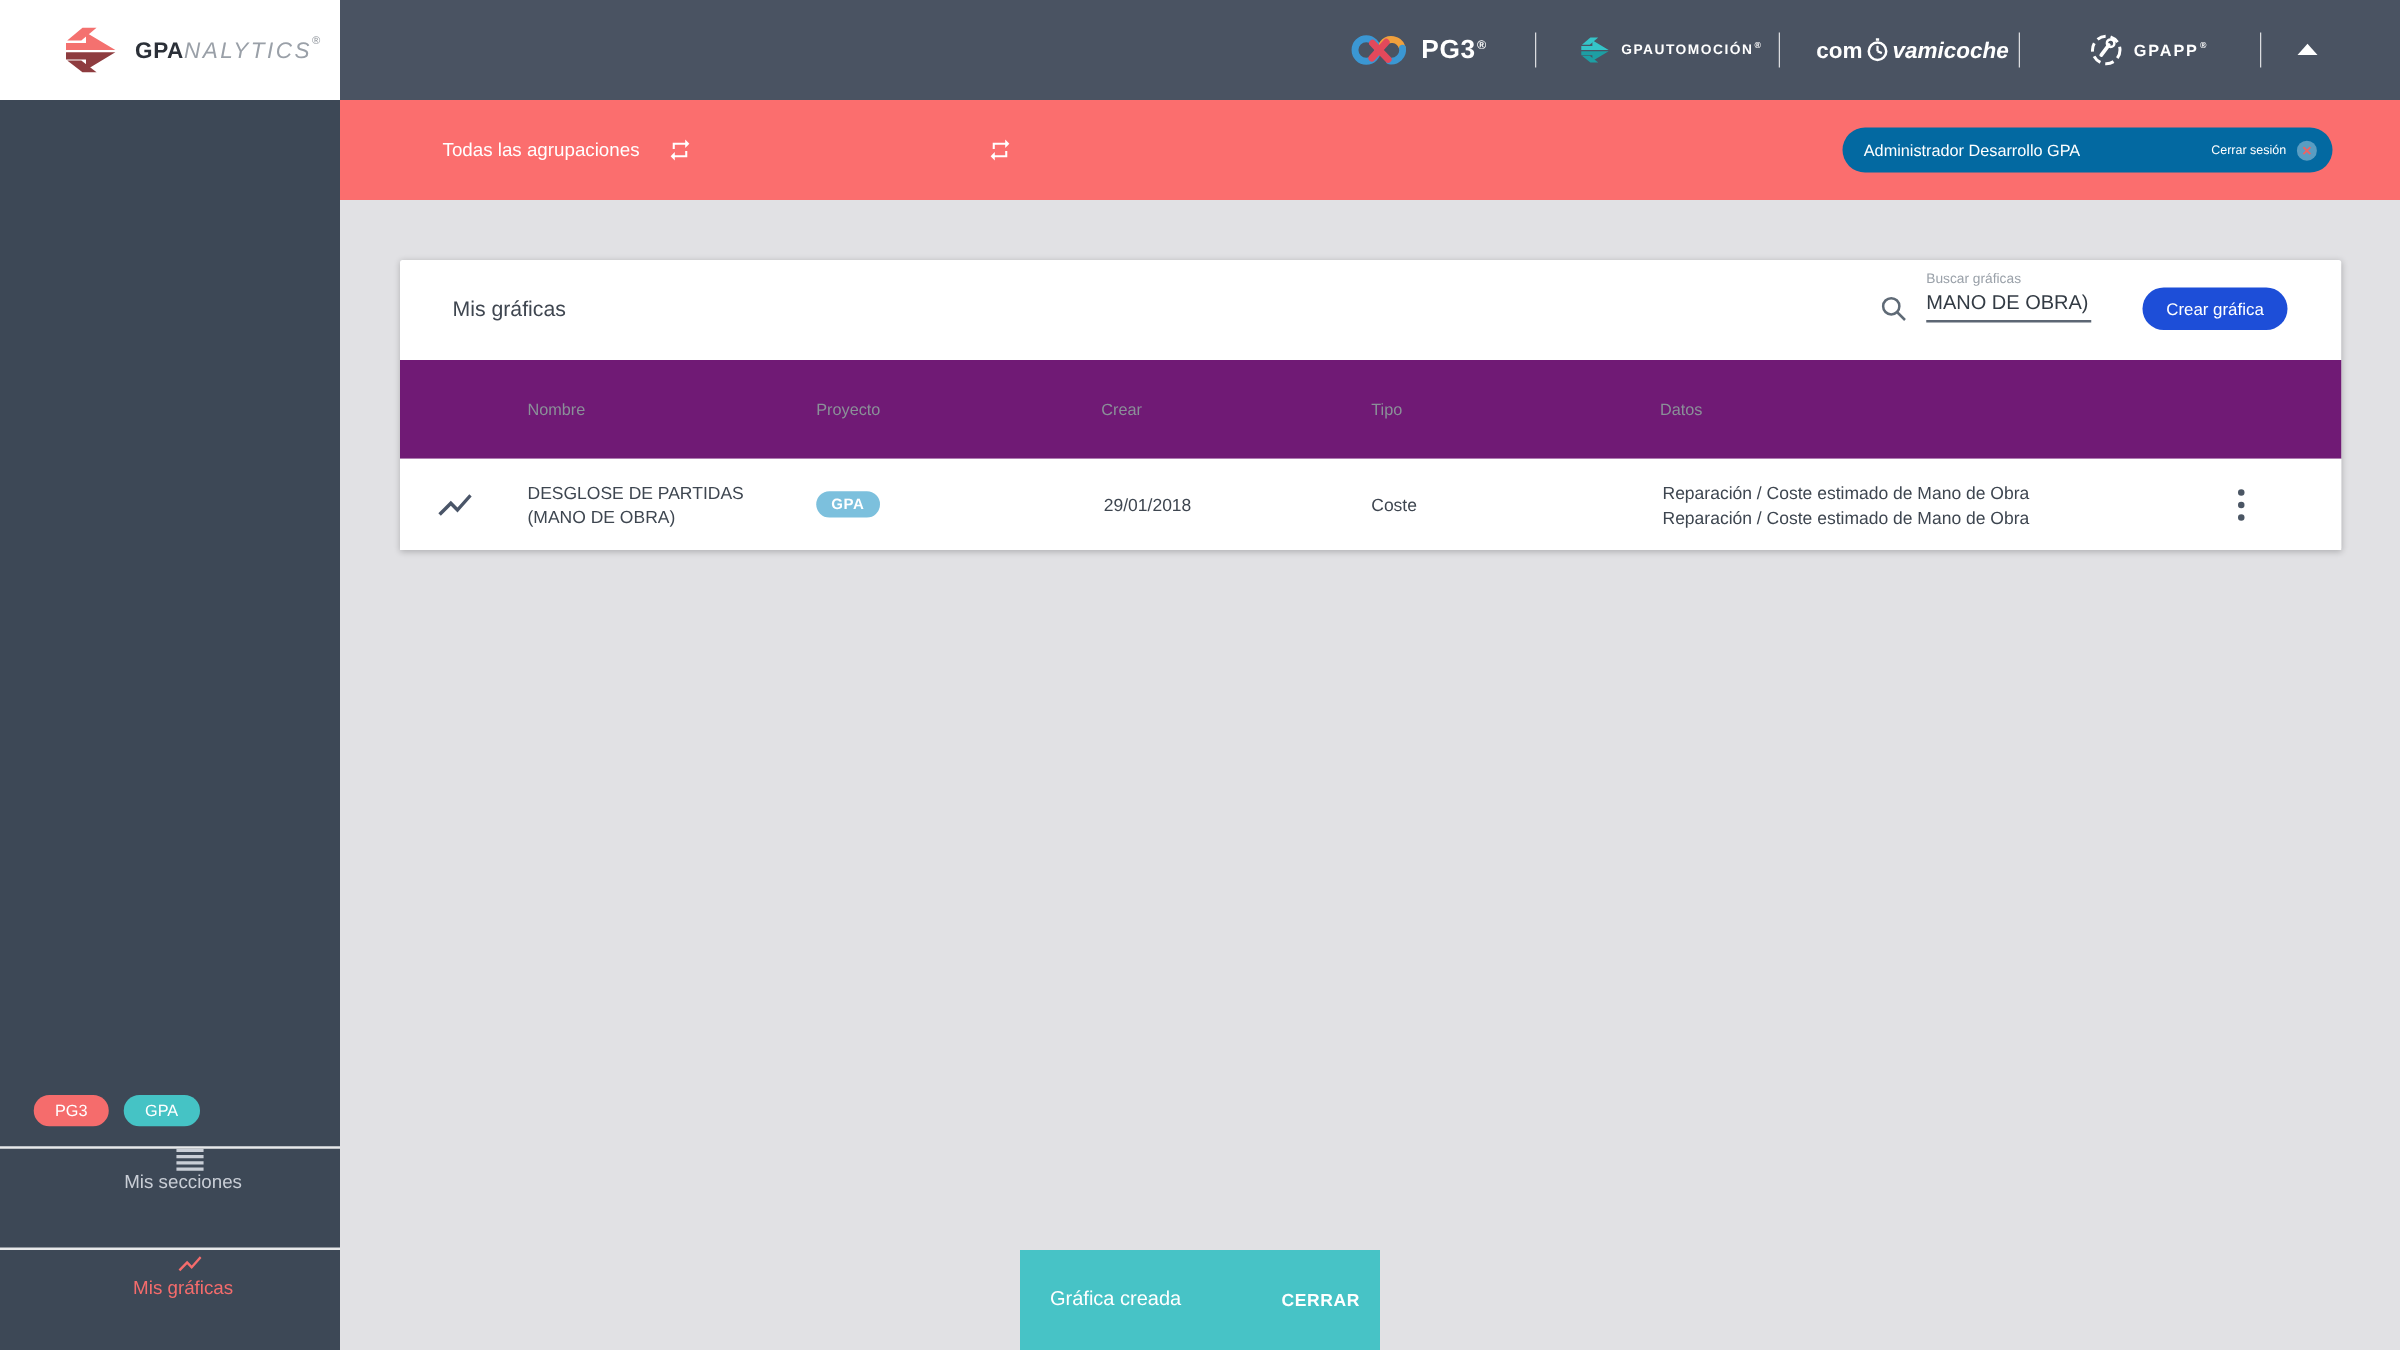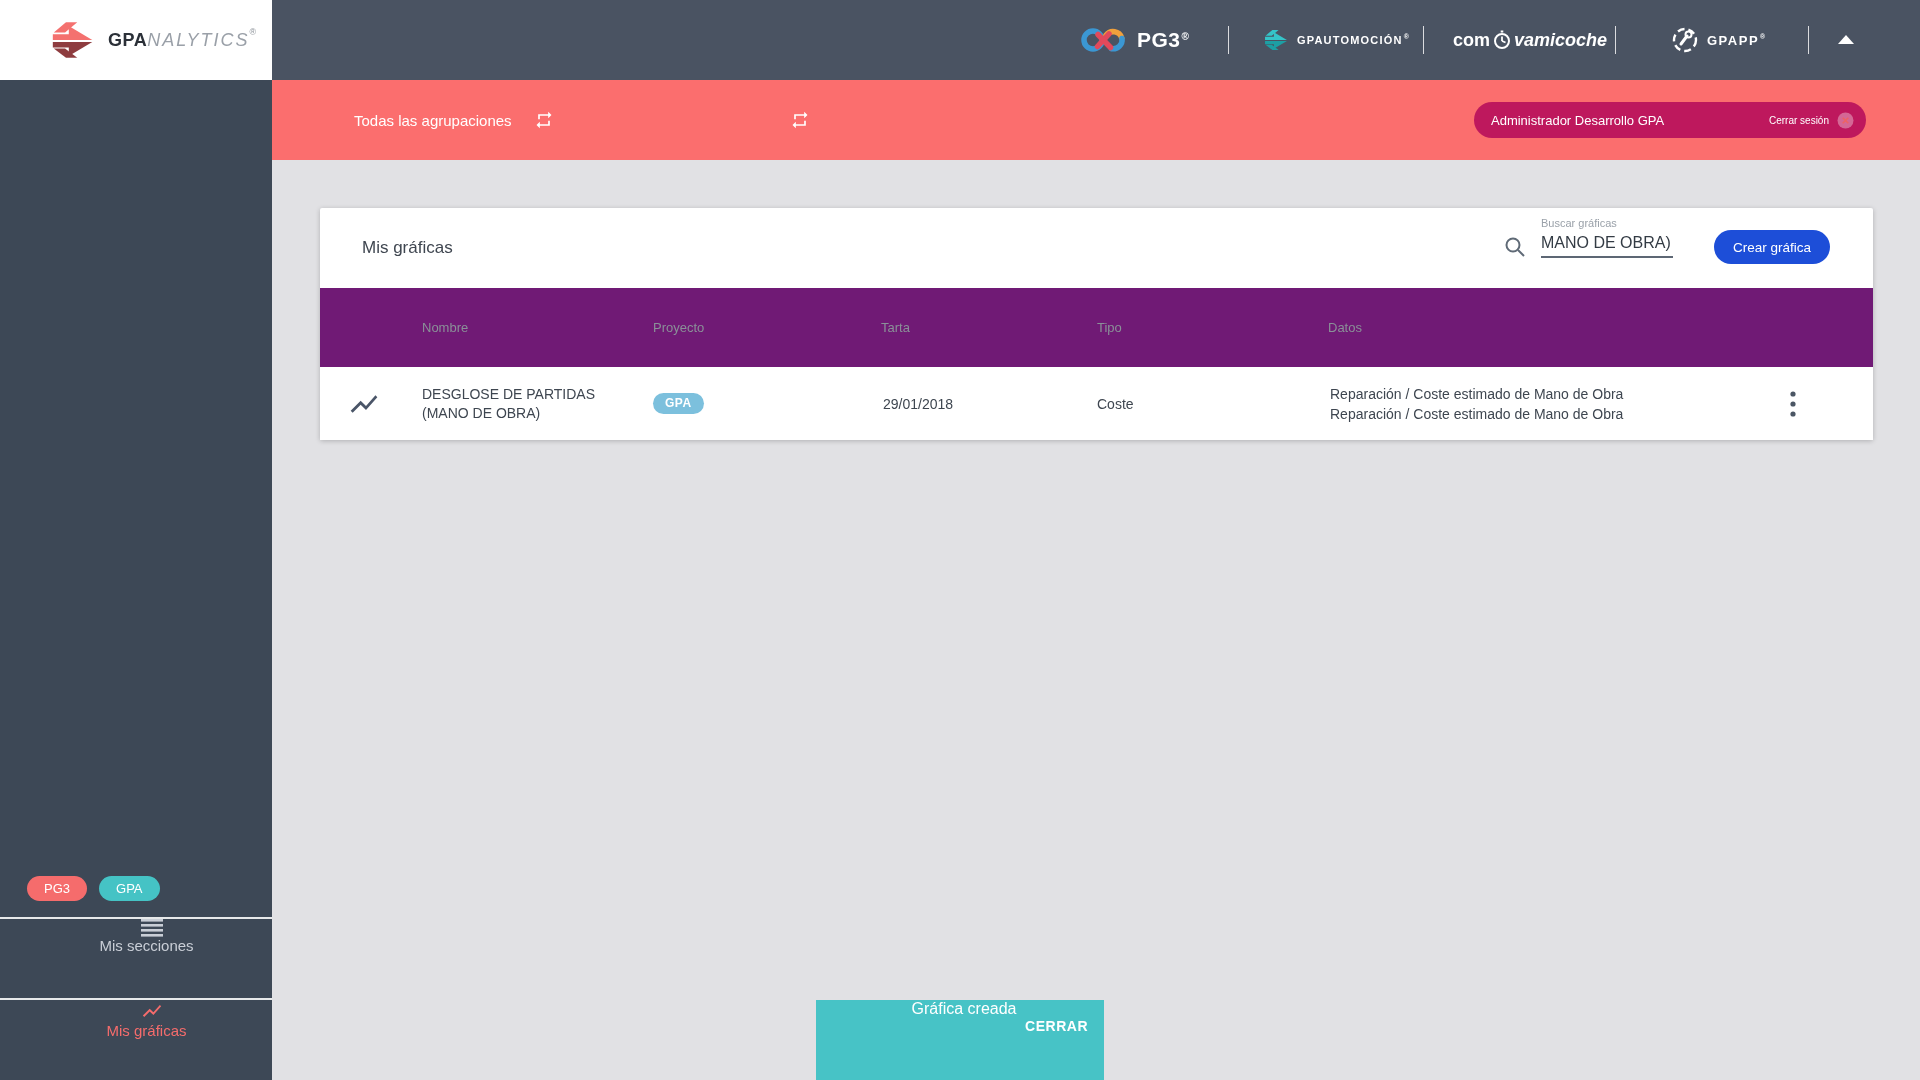--- a/index.html
+++ b/index.html
@@ -38,21 +38,21 @@
   .sb-divider { position:absolute; left:0; width:272px; height:2px; background:rgba(255,255,255,.88); }
   .sb-item { position:absolute; left:0; width:272px; height:79px; display:flex; align-items:center; cursor:pointer;flex-direction:column; }
   .sb-item .ico { margin-left:33px; width:24px; display:flex; }
   .sb-item .lbl { margin-left:21px; font-size:15px; color:#c9ced6; }
   .sb-item.active .lbl { color:#f56c6c; }
 
   
   .red-bar { position:absolute; left:272px; top:80px; width:1648px; height:80px; background:#fb6e6e; }
   .filter { position:absolute; top:0; height:80px; display:flex; align-items:center; color:#fff; font-size:15px; cursor:pointer; }
   .filter-icon { position:absolute; top:30px; cursor:pointer; }
-  .user-pill { position:absolute; left:1202px; top:22px; width:392px; height:36px; background:#be185d; border-radius:18px; display:flex; align-items:center; padding:0 12px 0 17px; color:#fff; }
+  .user-pill { position:absolute; left:1202px; top:22px; width:392px; height:36px; background:#0369a1; border-radius:18px; display:flex; align-items:center; padding:0 12px 0 17px; color:#fff; }
   .user-name { font-size:13px; white-space:nowrap; }
   .logout { margin-left:auto; font-size:10px; cursor:pointer; white-space:nowrap; }
   .logout-x { margin-left:8px; cursor:pointer; display:flex; }
 
   
   .card { position:absolute; left:320px; top:208px; width:1553px; height:232px; background:#fff; border-radius:2px; box-shadow:0 1px 5px rgba(0,0,0,.22); }
   .card-header { position:relative; height:80px; }
   .panel-title { position:absolute; left:42px; top:0; height:80px; display:flex; align-items:center; font-size:17px; color:#3f4650; }
   .search-icon { position:absolute; left:1183px; top:27px; }
   .search-wrap { position:absolute; left:1221px; top:9px; width:132px; }
@@ -66,21 +66,21 @@
   .row-chart-icon { left:28px; }
   .row-name { left:102px; width:222px; line-height:19px; }
   .badge-gpa { left:333px; }
   .badge-gpa span { background:#7cc0dd; color:#fff; font-size:12px; font-weight:bold; letter-spacing:.5px; padding:3px 12px 4px; border-radius:11px; }
   .row-date { left:563px; }
   .row-type { left:777px; }
   .row-datos { left:1010px; line-height:20px; }
   .kebab { position:absolute; left:1458px; top:17px; width:30px; height:40px; background:none; border:none; cursor:pointer; display:flex; align-items:center; justify-content:center; }
 
   
-  .toast { position:absolute; left:816px; top:1000px; width:288px; height:80px; background:#47c3c6; display:flex; align-items:center; padding:0 16px 0 24px;flex-direction:column; }
+  .toast { position:absolute; left:816px; top:1000px; width:288px; height:80px; background:#47c3c6; display:flex; align-items:center; padding:0 16px 0 24px; }
   .toast-msg { color:#fff; font-size:16px; }
   .toast-action { margin-left:auto; background:none; border:none; color:#fff; font-weight:bold; font-size:14px; letter-spacing:.5px; font-family:"Liberation Sans",sans-serif; cursor:pointer; }
 </style>
 </head>
 <body>
 
 <div id="app">
 
   <div class="header-bar">
     <span class="brand brand-pg3-icon">
@@ -220,21 +220,21 @@
       <div class="search-wrap">
         <label class="search-label">Buscar gráficas</label>
         <input class="search-input" type="text" value="MANO DE OBRA)" style="">
       </div>
       <button class="create-btn">Crear gráfica</button>
     </div>
 
     <div class="thead">
       <div class="th" style="left:102px">Nombre</div>
       <div class="th" style="left:333px">Proyecto</div>
-      <div class="th" style="left:561px">Tarta</div>
+      <div class="th" style="left:561px">Crear</div>
       <div class="th" style="left:777px">Tipo</div>
       <div class="th" style="left:1008px">Datos</div>
     </div>
 
     <div class="trow">
       <div class="td row-chart-icon">
         <svg width="32" height="32" viewBox="0 0 24 24" fill="#4a5568">
             <path d="M3.5 18.49l6-6.01 4 4L22 6.92l-1.41-1.41-7.09 7.97-4-4L2 16.99z"></path>
           </svg>
       </div>

